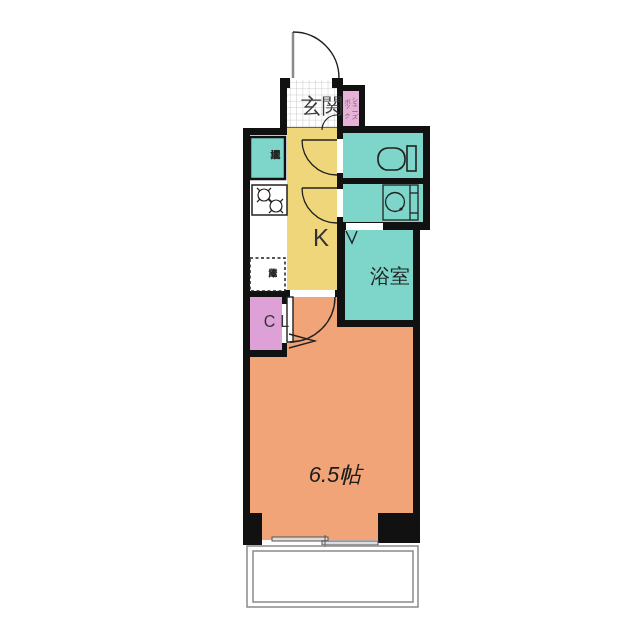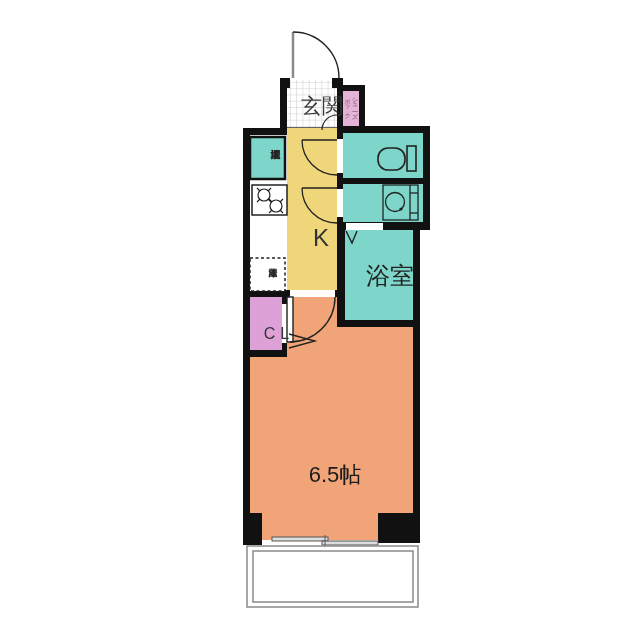--- a/index.html
+++ b/index.html
@@ -5,22 +5,22 @@
   html,body{margin:0;padding:0;background:#ffffff;}
   .plan{position:relative;width:640px;height:640px;background:#fff;
         font-family:"Liberation Sans","DejaVu Sans",sans-serif;overflow:hidden;}
   .plan svg{position:absolute;left:0;top:0;}
   .lbl{position:absolute;color:#2d2d2d;white-space:nowrap;}
   .center{transform:translate(-50%,-50%);padding-left:22px;}
   .vert{writing-mode:vertical-rl;text-orientation:upright;white-space:normal;
         letter-spacing:0;overflow:hidden;}
   .lbl-genkan{font-size:21px;font-weight:500;color:#3a3a3a;}
   .lbl-k{font-size:24px;color:#333;}
-  .lbl-bath{font-size:24px;color:#222;}
-  .lbl-cl{font-size:16px;letter-spacing:5px;color:#333;margin-top:12px;}
+  .lbl-bath{font-size:20px;color:#222;}
+  .lbl-cl{font-size:16px;letter-spacing:5px;color:#333;}
   .lbl-room{font-size:25px;color:#1c1c1c;}
   .lbl-size{font-size:22px;color:#1c1c1c;}
   .lbl-washer{font-size:10px;line-height:14px;width:28px;height:34px;color:#222;}
   .lbl-fridge{font-size:9px;line-height:12px;width:25px;height:29px;color:#222;}
   .lbl-shoebox{font-size:6.5px;line-height:7.5px;width:16px;height:28px;color:#666;}
 </style>
 </head>
 <body>
 
 <div class="plan">
@@ -157,15 +157,15 @@
 
 <div class="lbl vert lbl-fridge" style="left:254px;top:261px;">冷蔵庫置場</div>
 
 <div class="lbl lbl-k center" style="left:310px;top:238px;">K</div>
 
 <div class="lbl lbl-bath center" style="left:379px;top:276px;">浴室</div>
 
 <div class="lbl lbl-cl center" style="left:268px;top:322px;">CL</div>
 
 
-<div class="lbl lbl-size center" style="left:324px;top:475px;">6.5帖</div>
+<div class="lbl lbl-size center" style="left:324px;top:475px;font-style:italic;">6.5帖</div>
 
 </div>
 
 </body></html>

